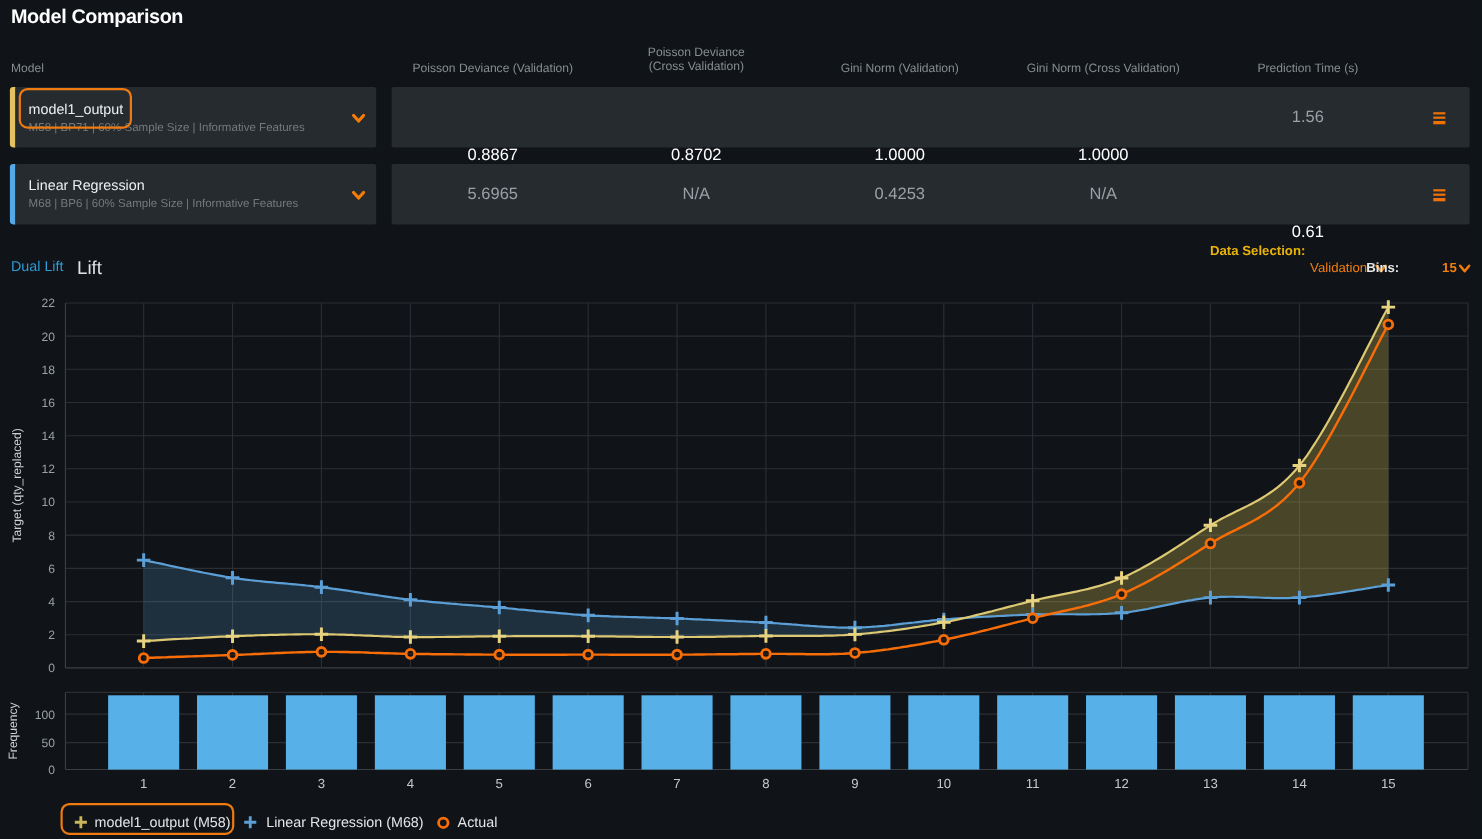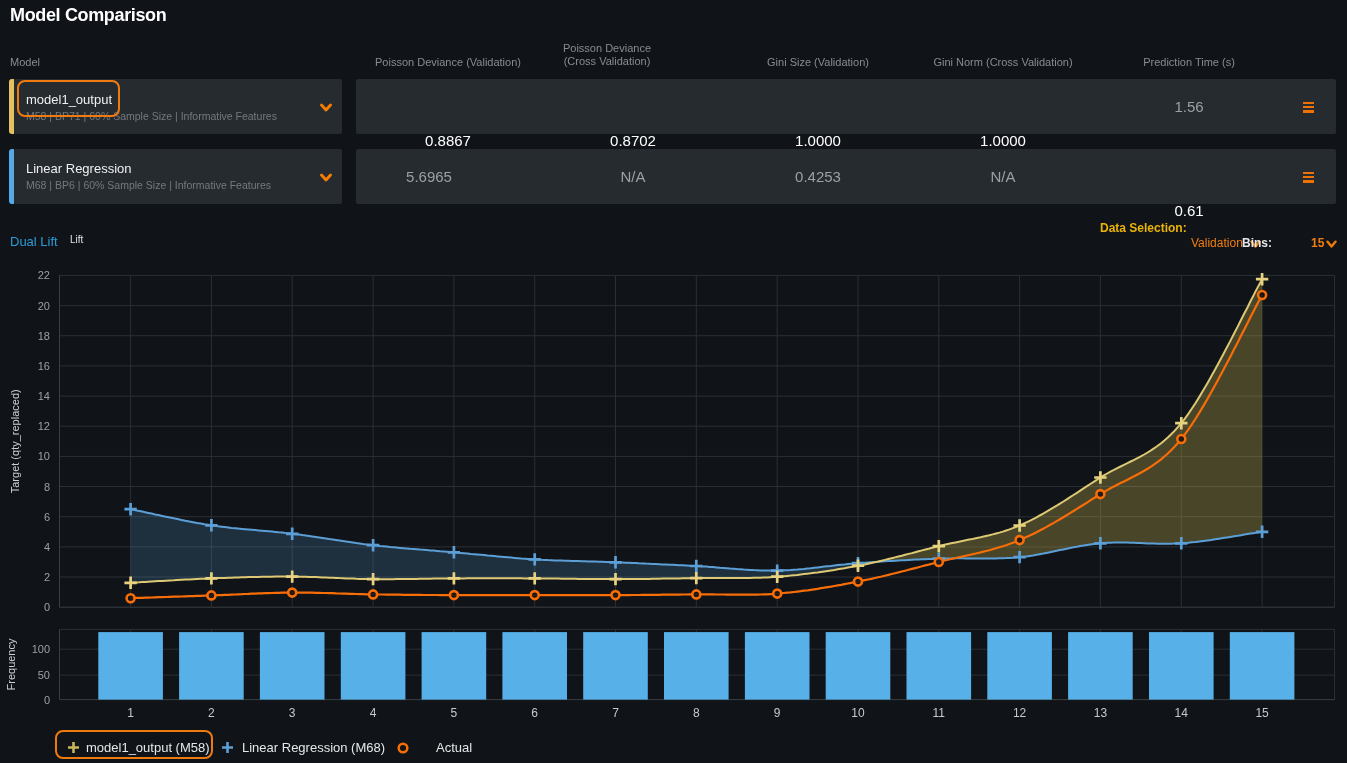--- a/index.html
+++ b/index.html
@@ -6,22 +6,22 @@
 .hdr{position:absolute;font-size:11px;color:#868c90;text-align:center;line-height:13px;}
 .card{position:absolute;background:#262b30;border-radius:2px;}
 .val{position:absolute;font-size:15px;text-align:center;width:120px;}
 .white{color:#ffffff;margin-top:34px;} .gray{color:#9aa0a4;}
 </style></head>
 <body>
 <div class="abs" style="left:10px;top:5px;font-size:18px;font-weight:bold;color:#fff;letter-spacing:-0.35px;">Model Comparison</div>
 
 <div class="hdr" style="left:10px;top:55.5px;text-align:left;">Model</div>
 <div class="hdr" style="left:358px;top:55.5px;width:180px;">Poisson Deviance (Validation)</div>
-<div class="hdr" style="left:527px;top:41.5px;width:160px;">Poisson Deviance<br>(Cross Validation)</div>
-<div class="hdr" style="left:738px;top:55.5px;width:160px;">Gini Size (Validation)</div>
+<div class="hdr" style="left:553px;top:41.5px;width:160px;">Poisson Deviance<br>(Cross Validation)</div>
+<div class="hdr" style="left:738px;top:55.5px;width:160px;">Gini Norm (Validation)</div>
 <div class="hdr" style="left:913px;top:55.5px;width:180px;">Gini Norm (Cross Validation)</div>
 <div class="hdr" style="left:1109px;top:55.5px;width:160px;">Prediction Time (s)</div>
 
 <div class="abs" style="left:9px;top:79px;width:5px;height:55px;background:#e4c25f;border-radius:3px 0 0 3px;"></div>
 <div class="card" style="left:14px;top:79px;width:328px;height:55px;"></div>
 <div class="abs" style="left:26px;top:92px;font-size:13px;color:#eef0f1;">model1_output</div>
 <div class="abs" style="left:26px;top:109.5px;font-size:10.5px;color:#75797d;">M58 | BP71 | 60% Sample Size | Informative Features</div>
 <div class="abs" style="left:17px;top:80px;width:103px;height:36.5px;border:2px solid #ef7a10;border-radius:8px;"></div>
 <svg style="position:absolute;left:319.5px;top:103px;" width="12" height="11" viewBox="0 0 12 11">
     <path d="M1.5,2 L6.0,7 L10.5,2" fill="none" stroke="#f57d05" stroke-width="2.9" stroke-linecap="round" stroke-linejoin="round"></path>
@@ -39,33 +39,33 @@
   </div>
 
 <div class="abs" style="left:9px;top:149px;width:5px;height:55px;background:#55a9e6;border-radius:3px 0 0 3px;"></div>
 <div class="card" style="left:14px;top:149px;width:328px;height:55px;"></div>
 <div class="abs" style="left:26px;top:161px;font-size:13px;color:#eef0f1;">Linear Regression</div>
 <div class="abs" style="left:26px;top:178.5px;font-size:10.5px;color:#75797d;">M68 | BP6 | 60% Sample Size | Informative Features</div>
 <svg style="position:absolute;left:319.5px;top:173px;" width="12" height="11" viewBox="0 0 12 11">
     <path d="M1.5,2 L6.0,7 L10.5,2" fill="none" stroke="#f57d05" stroke-width="2.9" stroke-linecap="round" stroke-linejoin="round"></path>
   </svg>
 <div class="card" style="left:356px;top:149px;width:980px;height:55px;"></div>
-<div class="val gray" style="left:369px;top:168px;">5.6965</div>
+<div class="val gray" style="left:388px;top:168px;">5.6965</div>
 <div class="val gray" style="left:573px;top:168px;">N/A</div>
 <div class="val gray" style="left:758px;top:168px;">0.4253</div>
 <div class="val gray" style="left:943px;top:168px;">N/A</div>
 <div class="val white" style="left:1129px;top:168px;">0.61</div>
 <div class="abs" style="left:1302.5px;top:171.5px;width:11.5px;height:12px;">
 <div style="height:2.4px;background:#f07103;margin-bottom:2px;"></div>
 <div style="height:2.4px;background:#f07103;margin-bottom:2px;"></div>
 <div style="height:2.4px;background:#f07103;"></div>
   </div>
 
 <div class="abs" style="left:10px;top:234px;font-size:13px;color:#2e9ad6;">Dual Lift</div>
-<div class="abs" style="left:70px;top:234px;font-size:10px;color:#dfe1e2;">Lift</div>
+<div class="abs" style="left:70px;top:234px;font-size:17px;color:#dfe1e2;">Lift</div>
 
 <div class="abs" style="left:1100px;top:221px;font-size:12px;font-weight:bold;color:#eab308;">Data Selection:</div>
 <div class="abs" style="left:1191px;top:235.5px;font-size:12px;font-weight:normal;color:#f27e0e;">Validation</div>
 <svg class="abs" style="left:1249.5px;top:239.5px;" width="11" height="9" viewBox="0 0 11 9">
     <path d="M1.4,1.6 L5.5,6.6 L9.6,1.6" fill="none" stroke="#f07b08" stroke-width="2.3" stroke-linecap="round" stroke-linejoin="round"></path>
   </svg>
 <div class="abs" style="left:1242px;top:235.5px;font-size:12px;font-weight:bold;color:#e4e6e7;">Bins:</div>
 <div class="abs" style="left:1311px;top:235.5px;font-size:12px;font-weight:bold;color:#f27e0e;">15</div>
 <svg class="abs" style="left:1325.5px;top:239.5px;" width="11" height="9" viewBox="0 0 11 9">
     <path d="M1.4,1.6 L5.5,6.6 L9.6,1.6" fill="none" stroke="#f07b08" stroke-width="2.3" stroke-linecap="round" stroke-linejoin="round"></path>
@@ -231,13 +231,13 @@
 <div class="abs" style="left:86px;top:740px;font-size:13px;color:#e4e6e7;">model1_output (M58)</div>
 <div class="abs" style="left:221px;top:741px;">
     <svg width="13" height="13" viewBox="0 0 13 13" style="display:block;">
       <path d="M1,6.5 H12 M6.5,1 V12" stroke="#5c9fd6" stroke-width="2.6"></path>
     </svg>
   </div>
 <div class="abs" style="left:242px;top:740px;font-size:13px;color:#e4e6e7;">Linear Regression (M68)</div>
 <svg class="abs" style="left:396px;top:741px;" width="14" height="14" viewBox="0 0 14 14">
     <circle cx="7" cy="7" r="4.3" fill="none" stroke="#f76d08" stroke-width="2.5"></circle>
   </svg>
-<div class="abs" style="left:416px;top:740px;font-size:13px;color:#e4e6e7;margin-left:20px;">Actual</div>
+<div class="abs" style="left:416px;top:740px;font-size:13px;color:#e4e6e7;">Actual</div>
 
 </body></html>

